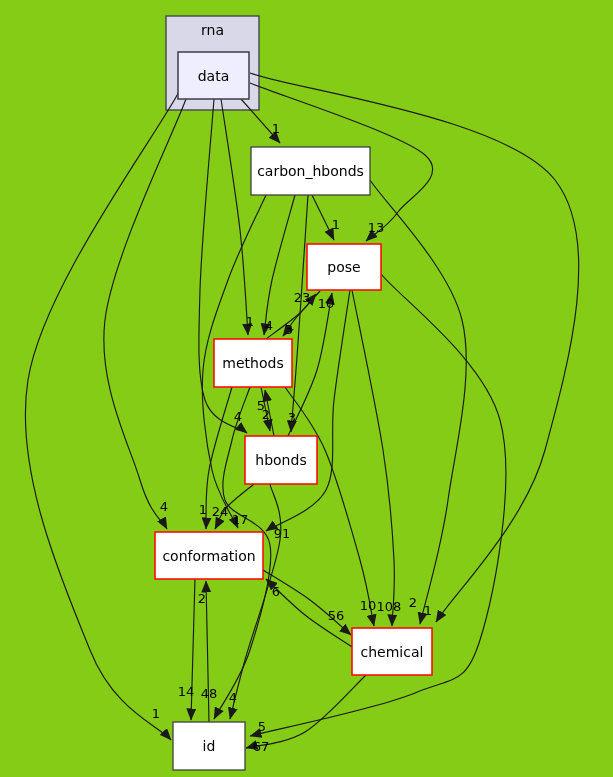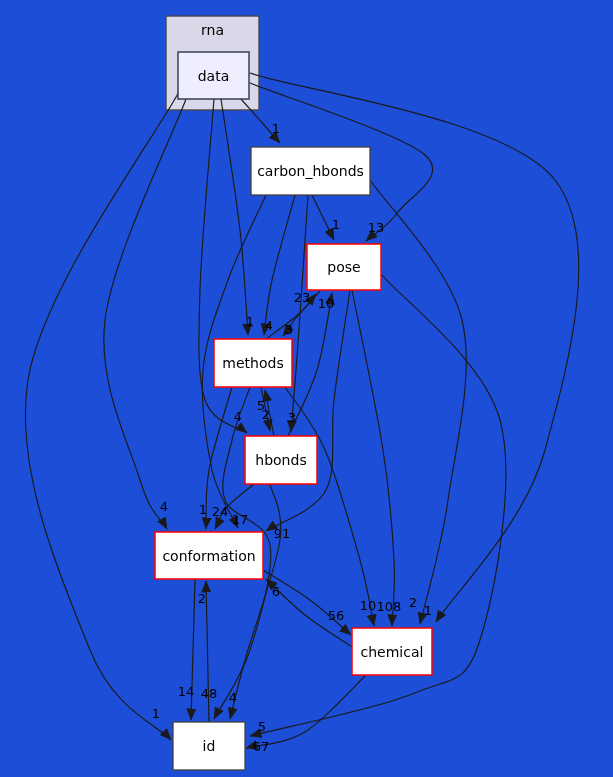--- a/index.html
+++ b/index.html
@@ -1,19 +1,19 @@
 <!DOCTYPE html>
 <html><head>
 <meta charset="utf-8">
 <style>
   html,body{margin:0;padding:0;background:#ffffff;}
   .stage{
     position:relative;
     width:613px;height:777px;
-    background:#1d4ed8;
+    background:#84cc16;
     font-family:"DejaVu Sans", sans-serif;
     overflow:hidden;
   }
   svg{display:block;}
   .node-label{font-size:14px;fill:#000000;}
   .cluster-label{font-size:14px;fill:#000000;}
   .edge-label{font-size:13px;fill:#000000;}
   .edge-path{fill:none;stroke:#1a1a1a;stroke-width:1.15;}
   .node-rect{cursor:pointer;}
 </style>

